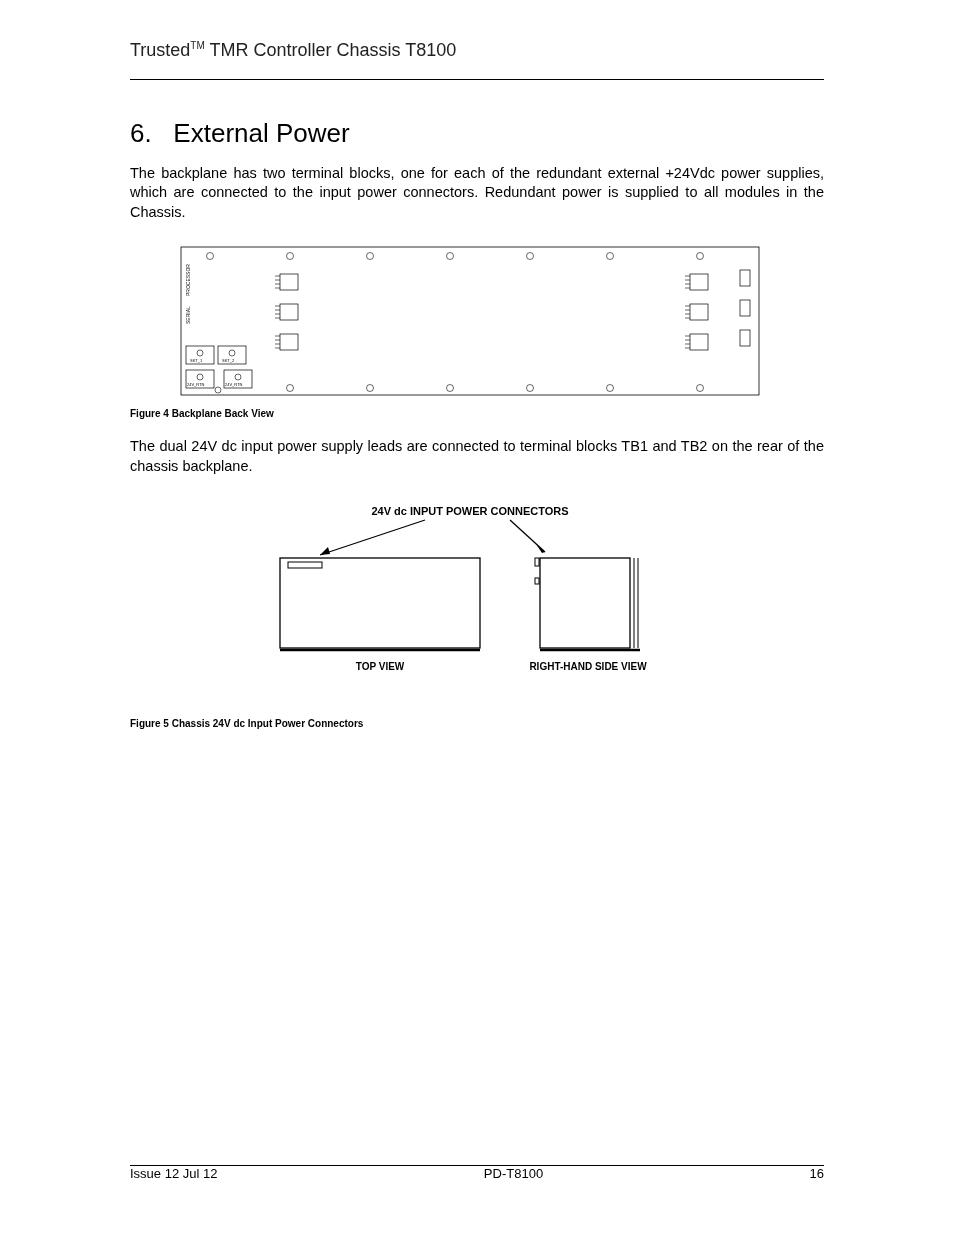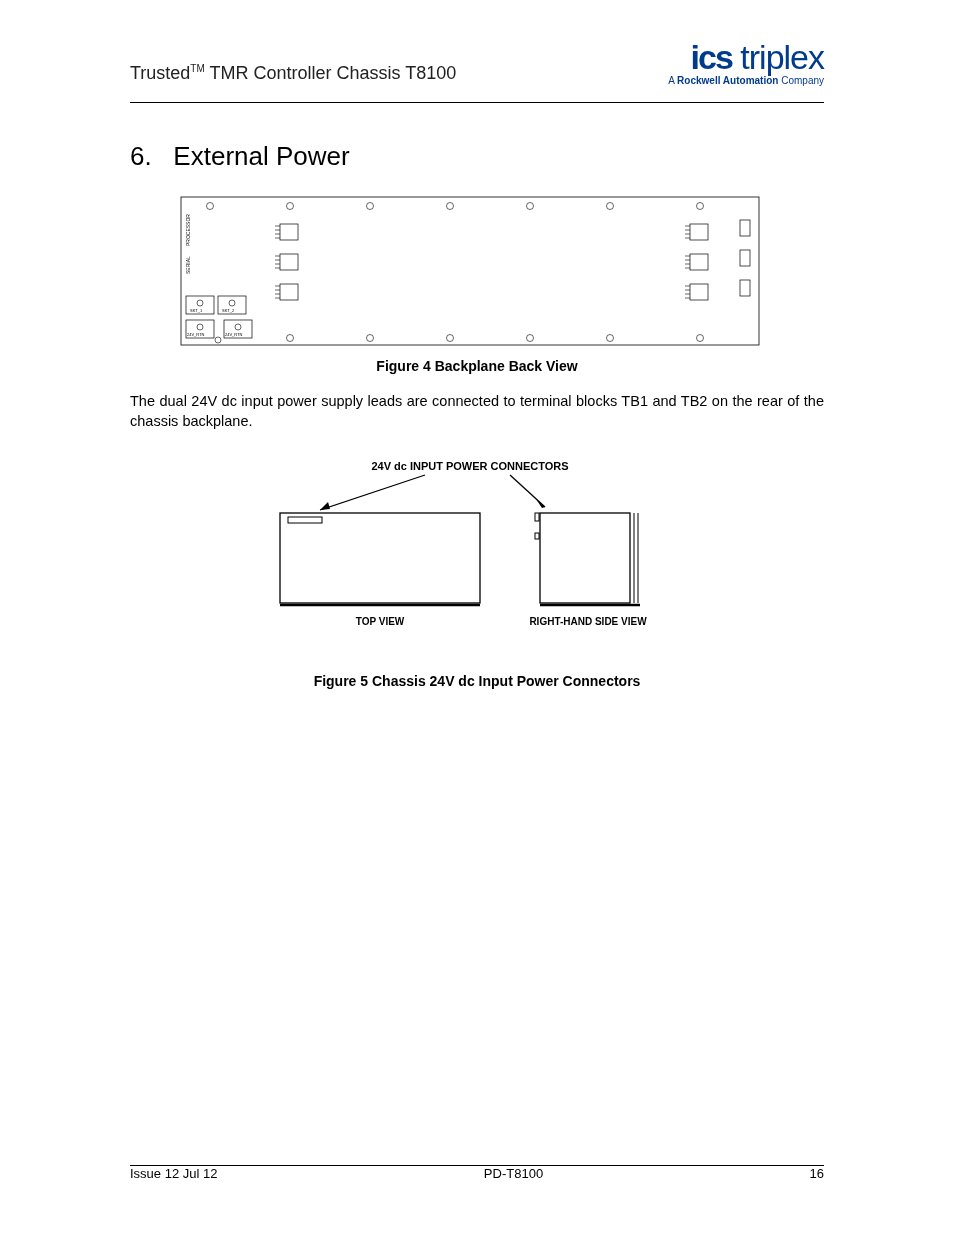--- a/index.html
+++ b/index.html
@@ -64,23 +64,22 @@
   .body-text {
     font-size: 14.5px;
     line-height: 1.35;
     text-align: justify;
   }
   .figure {
     margin: 24px auto 10px auto;
     display: block;
   }
   .caption {
-    text-align: center;
     font-weight: 700;
-    font-size: 14px;
+    font-size: 10px;
     margin: 12px 0 18px 0;
   }
   .footer-row {
     position: absolute;
     bottom: 54px;
     left: 130px;
     right: 130px;
     border-top: 1px solid #000;
     font-size: 13px;
     display: flex;
@@ -90,35 +89,28 @@
 </style>
 </head>
 <body>
 
 <div class="page">
 
   <div class="header-row">
     <div class="header-left">
       <span>Trusted</span><sup>TM</sup><span> TMR Controller Chassis T8100</span>
     </div>
-    <div class="logo-block">
-      <div class="logo-top">
-        <span class="bold">ics</span><span> triplex</span>
-      </div>
-      <div class="logo-sub">
-        <span>A </span><b>Rockwell Automation</b><span> Company</span>
-      </div>
-    </div>
   </div>
 
   <h2 class="section-title">
     <span>6.</span>&nbsp;&nbsp;
     <span>External Power</span>
   </h2>
 
+  <p class="body-text">The backplane has two terminal blocks, one for each of the redundant external +24Vdc power supplies, which are connected to the input power connectors.  Redundant power is supplied to all modules in the Chassis.</p>
 
   <svg class="figure" width="580" height="150" viewBox="0 0 580 150" style="margin-left:50px">
     <rect x="1" y="1" width="578" height="148" fill="none" stroke="#000" stroke-width="0.8"></rect>
 
     <circle cx="30" cy="10" r="3.5" fill="none" stroke="#000" stroke-width="0.6"></circle>
     <circle cx="110" cy="10" r="3.5" fill="none" stroke="#000" stroke-width="0.6"></circle>
     <circle cx="190" cy="10" r="3.5" fill="none" stroke="#000" stroke-width="0.6"></circle>
     <circle cx="270" cy="10" r="3.5" fill="none" stroke="#000" stroke-width="0.6"></circle>
     <circle cx="350" cy="10" r="3.5" fill="none" stroke="#000" stroke-width="0.6"></circle>
     <circle cx="430" cy="10" r="3.5" fill="none" stroke="#000" stroke-width="0.6"></circle>

